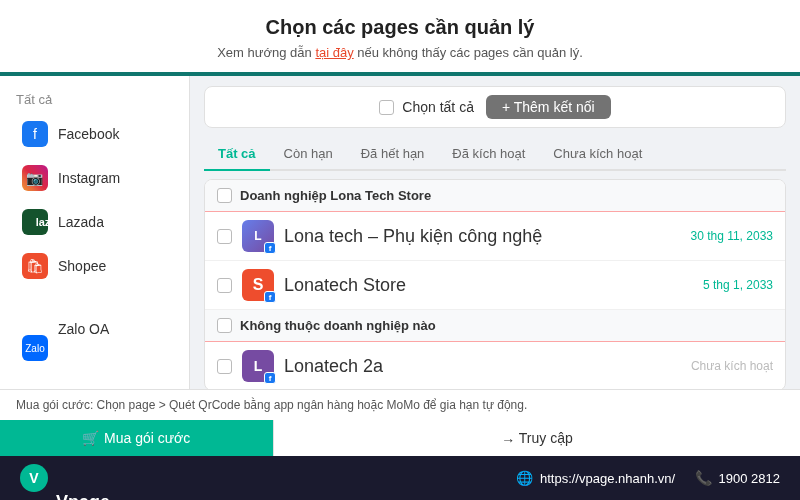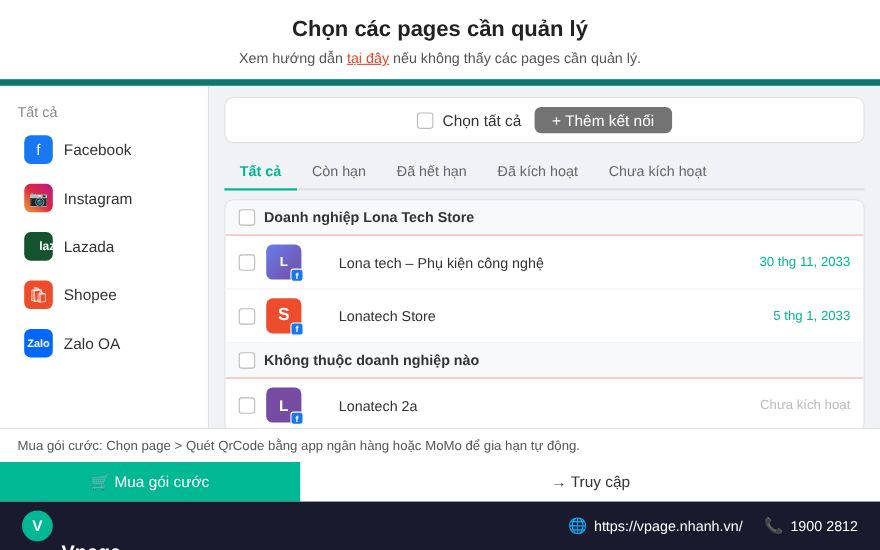--- a/index.html
+++ b/index.html
@@ -1,21 +1,21 @@
 <!DOCTYPE html>
 <html><head>
   <meta charset="utf-8">
   <style>
     * { box-sizing: border-box; margin: 0; padding: 0; }
     body { font-family: -apple-system, BlinkMacSystemFont, 'Segoe UI', sans-serif; background: #f0f2f5; width: 800px; height: 500px; overflow: hidden; }
 
     .main-container { width: 800px; height: 500px; display: flex; flex-direction: column; background: #f0f2f5; }
 
     
-    .header { background: #fff; padding: 16px 20px 12px; text-align: center; border-bottom: 6px solid #0f766e; }
+    .header { background: #fff; padding: 16px 20px 12px; text-align: center; border-bottom: 4px solid #0f766e; }
     .header-title { font-size: 20px; font-weight: 600; color: #222; margin-bottom: 6px; }
     .header-subtitle { font-size: 13px; color: #555; }
     .header-subtitle a { color: #e8472a; text-decoration: underline; }
 
     
     .body-layout { display: flex; flex: 1; overflow: hidden; }
 
     
     .sidebar { width: 190px; background: #fff; border-right: 1px solid #e0e0e0; padding: 10px 0; }
     .sidebar-label { font-size: 13px; color: #888; padding: 6px 16px 4px; font-weight: 500; }
@@ -41,21 +41,21 @@
     .tab { padding: 8px 14px; font-size: 13px; cursor: pointer; color: #666; border-bottom: 2px solid transparent; margin-bottom: -2px; }
     .tab.active { color: #00b894; border-bottom-color: #00b894; font-weight: 600; }
 
     
     .pages-container { background: #fff; border-radius: 8px; border: 1px solid #e0e0e0; overflow: hidden; }
     .group-header { display: flex; align-items: flex-start; gap: 8px; padding: 8px 12px; background: #f8f9fa; border-bottom: 1px solid #fca5a5; font-size: 13px; font-weight: 600; color: #333; }
     .page-row { display: flex; align-items: center; padding: 8px 12px; border-bottom: 1px solid #f0f0f0; gap: 10px; }
     .page-row:last-child { border-bottom: none; }
     .avatar-placeholder { width: 32px; height: 32px; border-radius: 6px; display: flex; align-items: center; justify-content: center; font-size: 16px; font-weight: 700; color: #fff; position: relative; flex-shrink: 0; }
     .avatar-fb-badge { position: absolute; bottom: -2px; right: -2px; width: 12px; height: 12px; background: #1877f2; border-radius: 3px; display: flex; align-items: center; justify-content: center; font-size: 8px; color: #fff; font-weight: 700; border: 1px solid #fff; }
-    .page-name { flex: 1; font-size: 13px; color: #333; margin-left: 24px; }
+    .page-name { flex: 1; font-size: 18px; color: #333; }
     .page-date { font-size: 12px; color: #00b894; white-space: nowrap; }
     .page-inactive { font-size: 12px; color: #bbb; white-space: nowrap; }
 
     
     .checkbox { width: 15px; height: 15px; border: 1.5px solid #bbb; border-radius: 3px; flex-shrink: 0; background: #fff; }
 
     
     .footer-info { background: #fff; padding: 8px 16px; border-top: 1px solid #e0e0e0; font-size: 12px; color: #555; }
     .footer-actions { display: flex; }
     .btn-buy { flex: 1; background: #00b894; color: #fff; border: none; padding: 10px; font-size: 14px; cursor: pointer; display: flex; align-items: center; justify-content: center; gap: 6px; }
@@ -101,21 +101,21 @@
       </div>
       <div class="sidebar-item">
         <div class="sidebar-item-icon lazada-icon" style="font-size:11px; font-weight:700;">laz</div>
         <span class="sidebar-item-label">Lazada</span>
       </div>
       <div class="sidebar-item">
         <div class="sidebar-item-icon shopee-icon">🛍</div>
         <span class="sidebar-item-label">Shopee</span>
       </div>
       <div class="sidebar-item">
-        <div class="sidebar-item-icon zalo-icon" style="font-size:10px; font-weight:700;">Zalo</div>
+        <div class="sidebar-item-icon zalo-icon" style="font-size:10px; font-weight:400;margin-top:38px;">Zalo</div>
         <span class="sidebar-item-label">Zalo OA</span>
       </div>
     </div>
 
     <div class="main-content">
 
       <div class="select-all-row">
         <div class="select-all-left">
           <div class="checkbox"></div>
           <span>Chọn tất cả</span>

